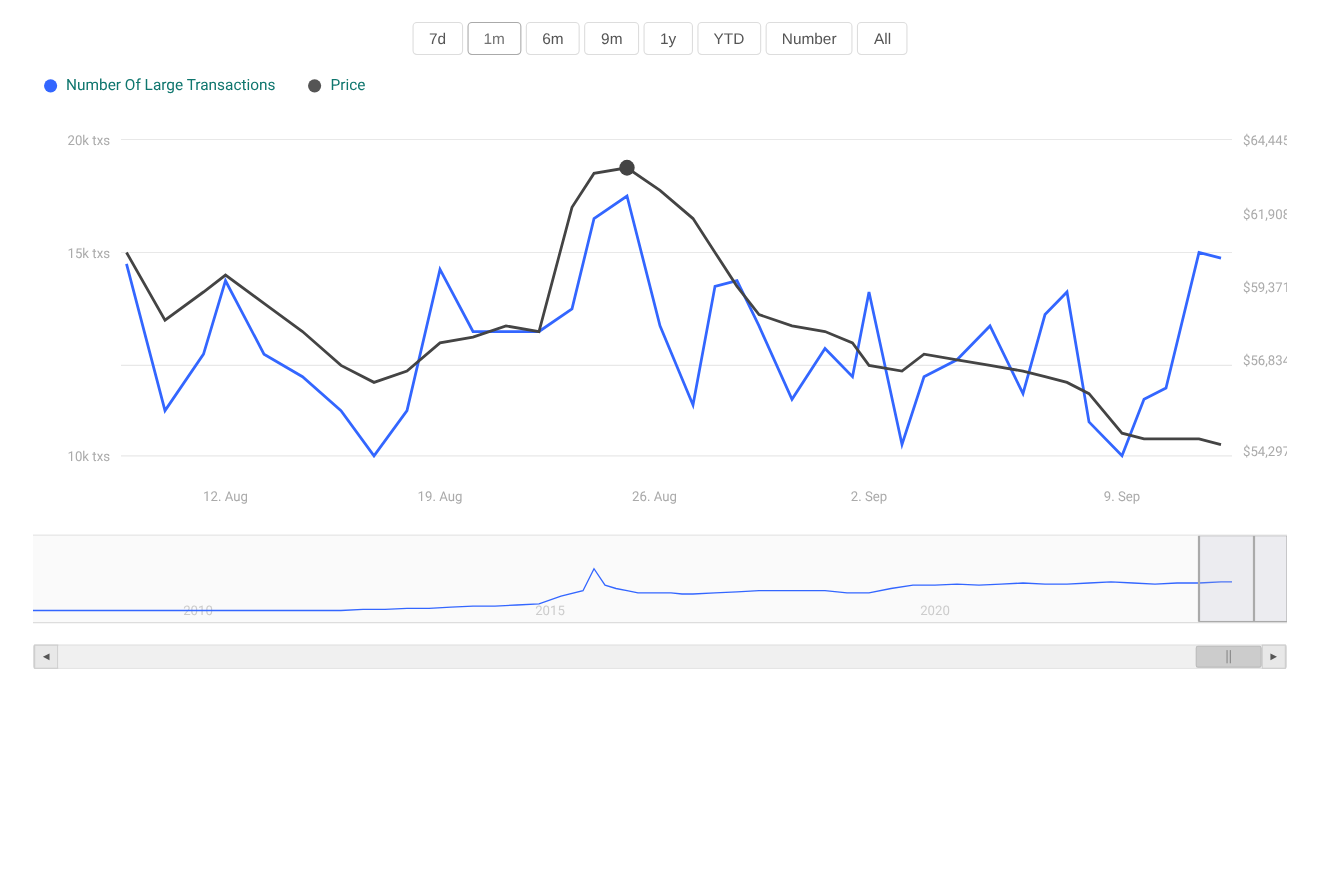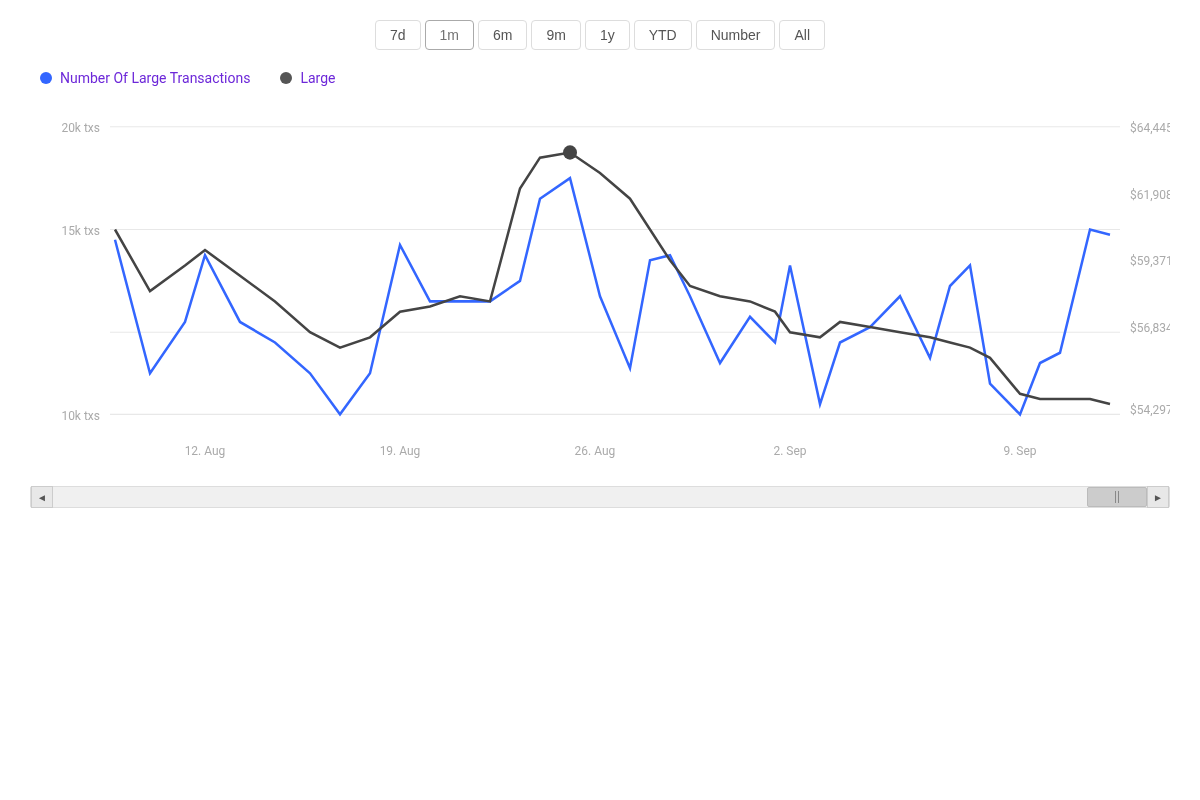--- a/index.html
+++ b/index.html
@@ -59,21 +59,21 @@
     }
 
     .legend-dot {
       width: 12px;
       height: 12px;
       border-radius: 50%;
     }
 
     .legend-label {
       font-size: 14px;
-      color: #6d28d9;
+      color: #0f766e;
     }
 
     
     .chart-wrapper {
       position: relative;
       width: 100%;
       height: 380px;
       margin-bottom: 10px;
       text-decoration: underline;
     }
@@ -186,21 +186,21 @@
       <button class="time-btn">All</button>
     </div>
 
   <div class="legend">
   <div class="legend-item">
         <div class="legend-dot" style="background: rgb(51, 102, 255);"></div>
         <span class="legend-label">Number Of Large Transactions</span>
       </div>
       <div class="legend-item">
         <div class="legend-dot" style="background: rgb(85, 85, 85);"></div>
-        <span class="legend-label">Large</span>
+        <span class="legend-label">Price</span>
       </div>
     </div>
 
   <div class="chart-wrapper">
     <div class="watermark"></div>
     <svg class="chart-svg" viewBox="0 0 1140 370" preserveAspectRatio="none">
 
       <line x1="80" y1="30" x2="1090" y2="30" stroke="#e8e8e8" stroke-width="1"></line>
       <line x1="80" y1="130" x2="1090" y2="130" stroke="#e8e8e8" stroke-width="1"></line>
       <line x1="80" y1="230" x2="1090" y2="230" stroke="#e8e8e8" stroke-width="1"></line>
@@ -302,20 +302,51 @@
           1030,295
           1060,295
           1080,300
         "></polyline>
 
       <circle cx="540" cy="55" r="7" fill="#444"></circle>
 
     </svg>
   </div>
 
+  <div class="navigator-wrapper">
+    <svg class="navigator-svg" viewBox="0 0 1140 80" preserveAspectRatio="none">
+
+      <rect x="0" y="0" width="1140" height="80" fill="#fafafa"></rect>
+
+      <line x1="0" y1="79" x2="1140" y2="79" stroke="#ddd" stroke-width="1"></line>
+
+      <text x="150" y="72" text-anchor="middle" font-size="12" fill="#ccc">2010</text>
+      <text x="470" y="72" text-anchor="middle" font-size="12" fill="#ccc">2015</text>
+      <text x="820" y="72" text-anchor="middle" font-size="12" fill="#ccc">2020</text>
+
+      <polyline fill="none" stroke="#3366ff" stroke-width="1.2" points="
+          0,68 50,68 100,68 150,68 200,68 250,68 280,68
+          300,67 320,67 340,66 360,66 380,65 400,64
+          420,64 440,63 460,62
+          480,55 500,50 510,30 520,45 530,48
+          540,50 550,52 560,52 570,52 580,52 590,53
+          600,53 620,52 640,51 660,50 680,50 700,50
+          720,50 740,52 760,52 780,48 800,45 820,45
+          840,44 860,45 880,44 900,43 920,44 940,44
+          960,43 980,42 1000,43 1020,44 1040,43 1060,43
+          1080,42 1090,42
+        "></polyline>
+
+      <rect x="1060" y="0" width="80" height="78" fill="rgba(180,180,200,0.2)" stroke="#aaa" stroke-width="1"></rect>
+
+      <line x1="1060" y1="0" x2="1060" y2="78" stroke="#aaa" stroke-width="2"></line>
+      <line x1="1110" y1="0" x2="1110" y2="78" stroke="#aaa" stroke-width="2"></line>
+
+    </svg>
+  </div>
 
   <div class="scrollbar-container">
     <div class="scroll-arrow">◄</div>
     <div class="scroll-track">
       <div class="scroll-thumb">
         <div class="scroll-thumb-lines">
           <div class="scroll-thumb-line"></div>
           <div class="scroll-thumb-line"></div>
         </div>
       </div>

